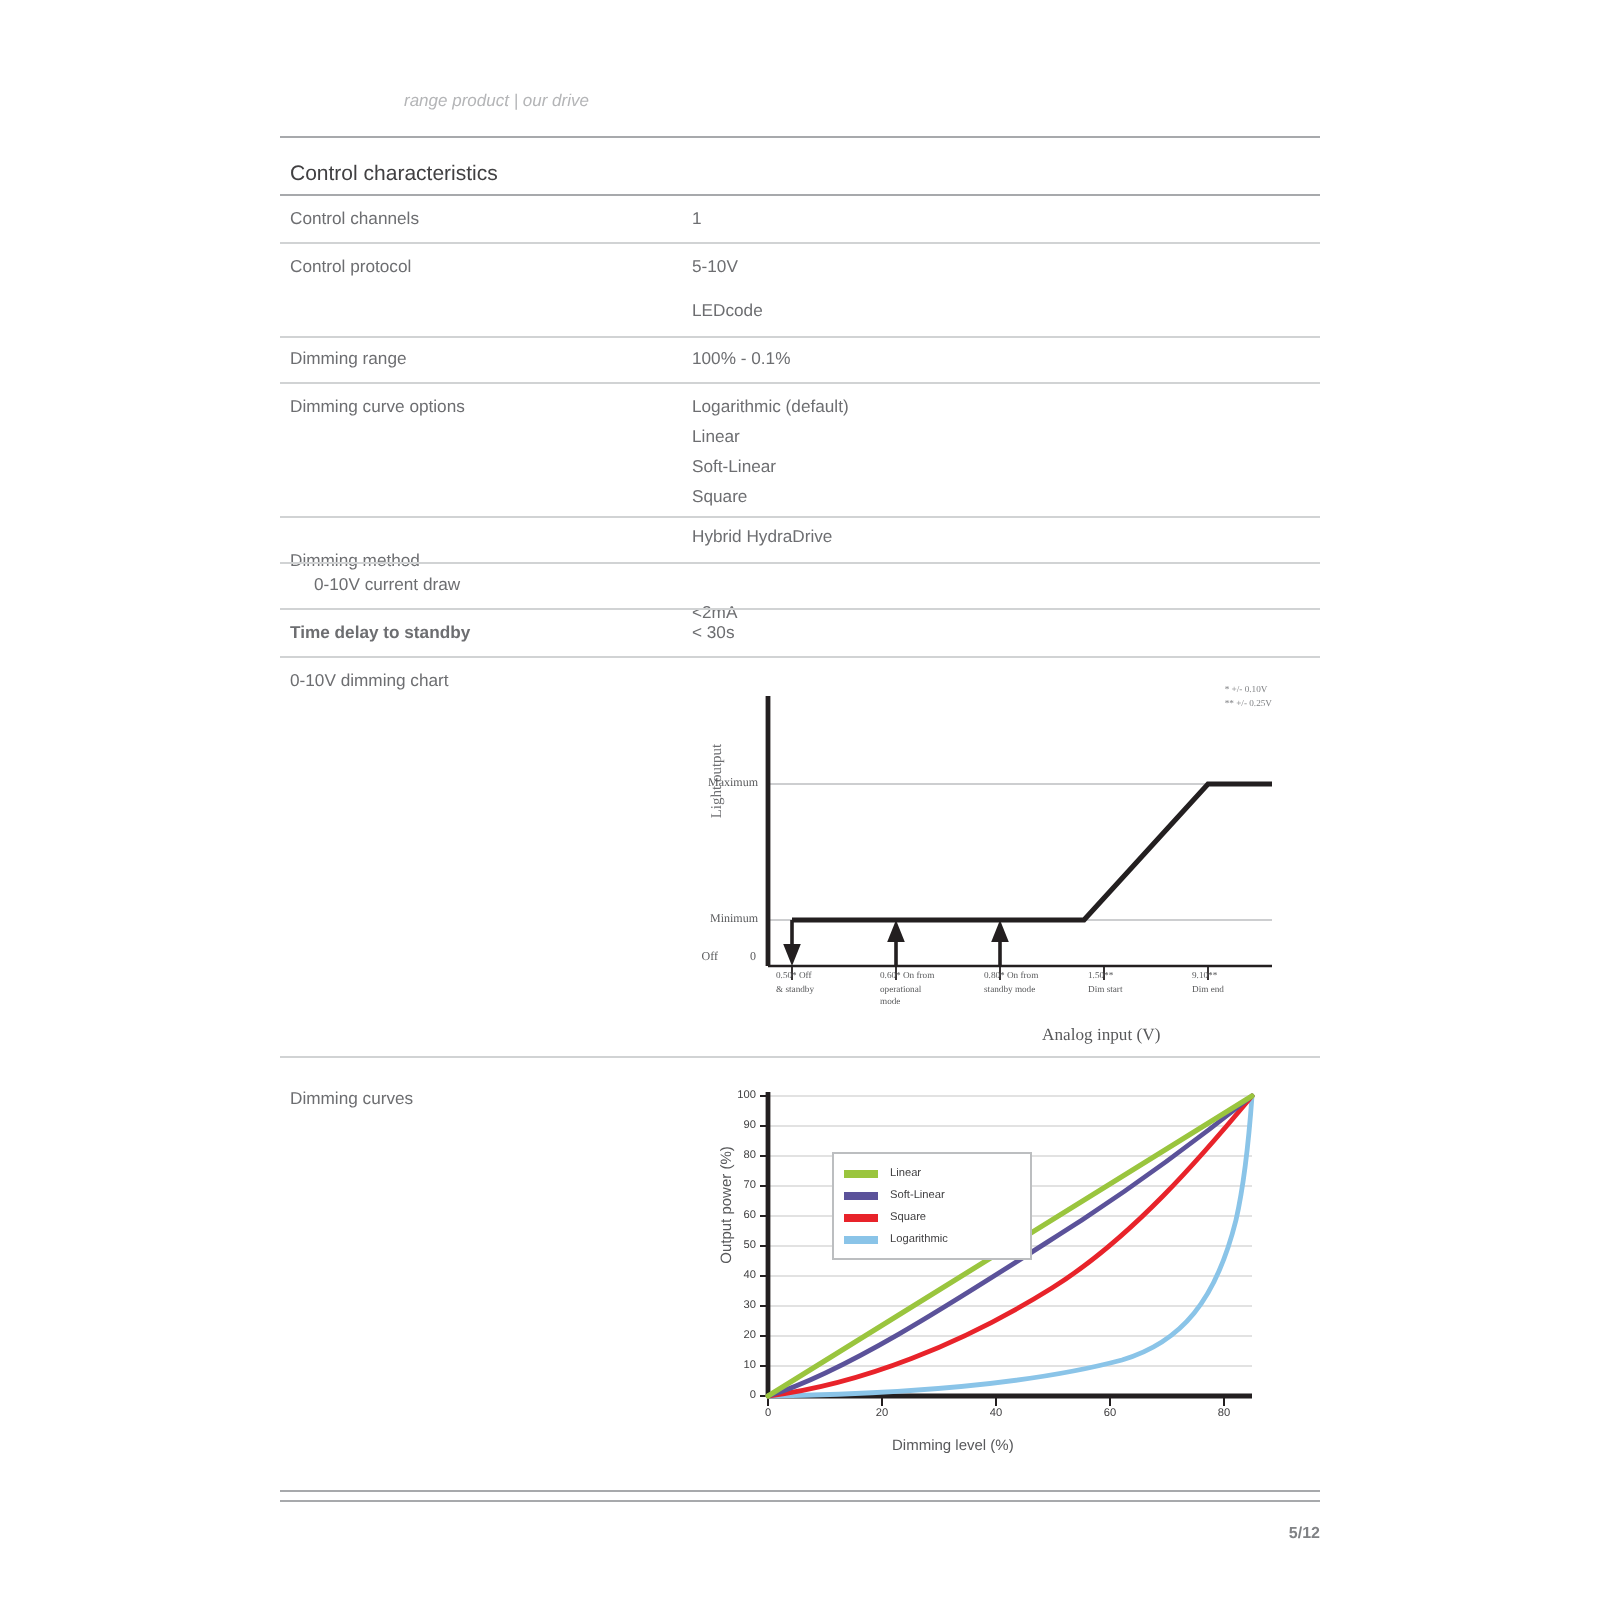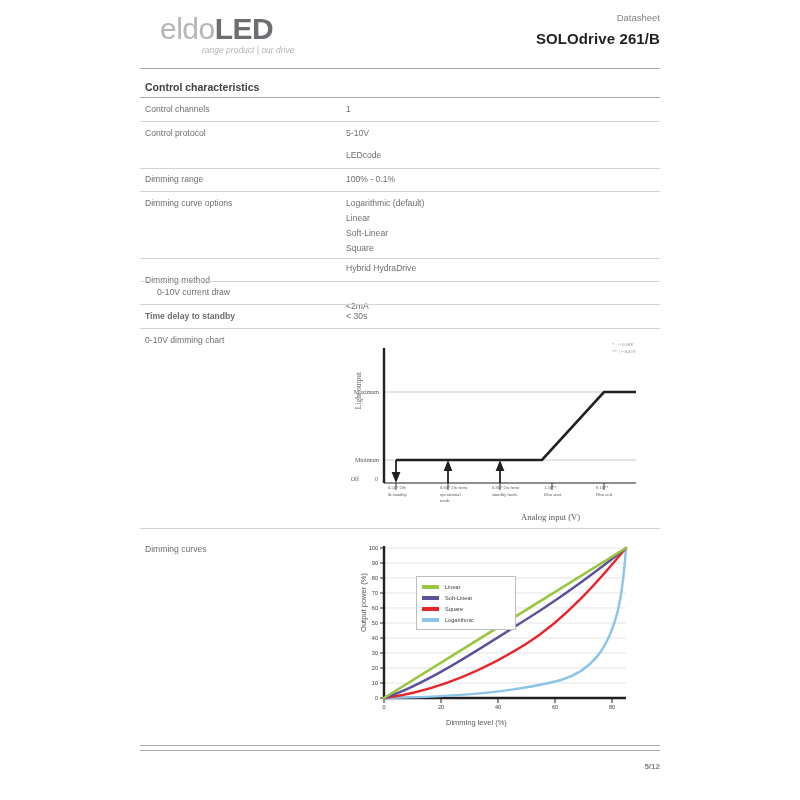--- a/index.html
+++ b/index.html
@@ -71,21 +71,21 @@
     width: 520px;
     height: 1px;
     background: #a7a9ac;
   }
   .rule.thin { background: #d1d3d4; }
 
   .section-title {
     position: absolute;
     left: 145px;
     font-size: 10.5px;
-    font-weight: 700;
+    font-weight: 400;
     color: #414042;
   }
   .cell-label {
     position: absolute;
     left: 145px;
     font-size: 8.6px;
     color: #6d6e71;
     white-space: nowrap;
   }
   .cell-value {
@@ -219,30 +219,21 @@
     font-size: 8px;
     color: #808285;
   }
 </style>
 </head>
 <body>
 
 <div class="page">
 
   <div class="header">
-    <div class="logo">
-      <div class="logo-word">
-        <span class="logo-eldo">eldo</span><span class="logo-led">LED</span>
-      </div>
-    </div>
     <div class="logo-tag">range product | our drive</div>
-    <div class="header-right">
-      <div class="doc-kind">Datasheet</div>
-      <div class="doc-model">SOLOdrive 261/B</div>
-    </div>
   </div>
 
   <div class="rule" style="top:68px;"></div>
 
   <div class="section-title" style="top:81px;">Control characteristics</div>
   <div class="rule" style="top:97px;"></div>
 
   <div class="cell-label" style="top:104px;">Control channels</div>
   <div class="cell-value" style="top:104px;">1</div>
   <div class="rule thin" style="top:121px;"></div>

